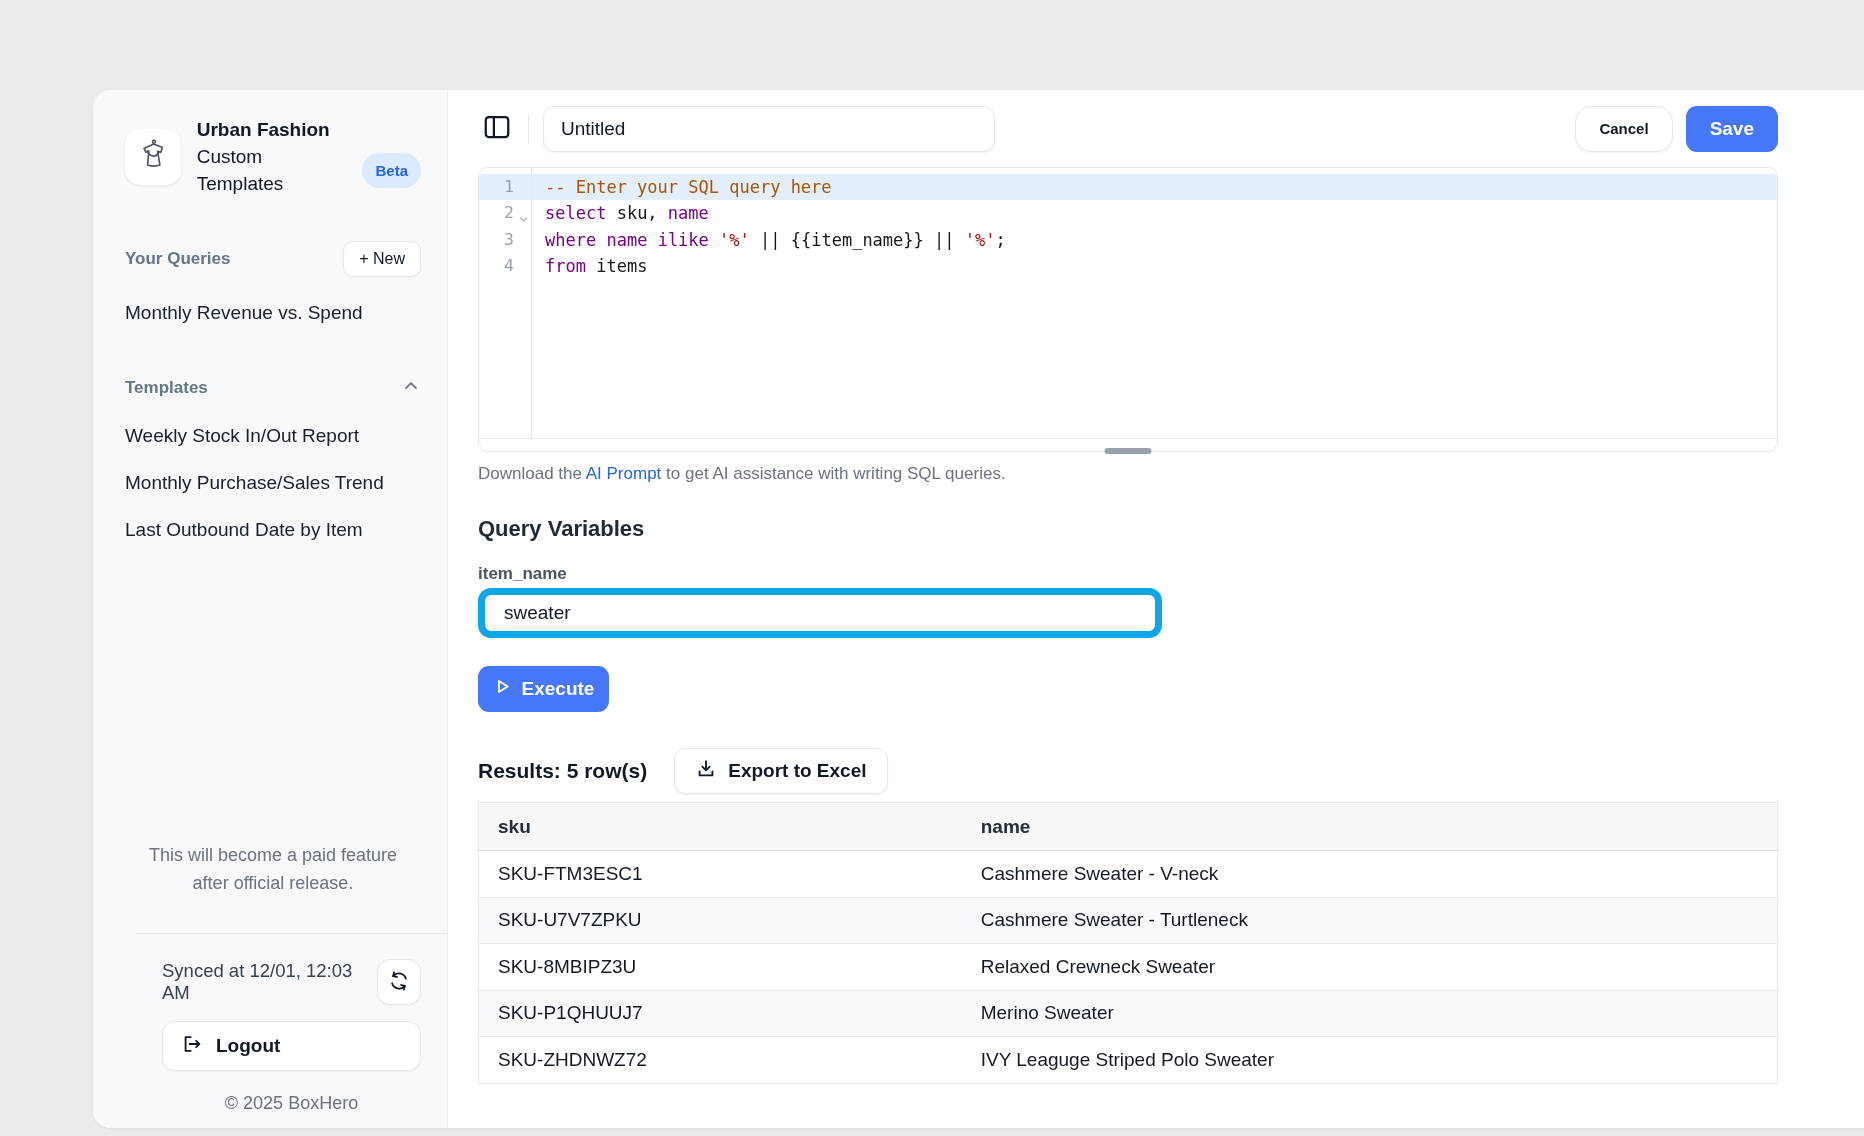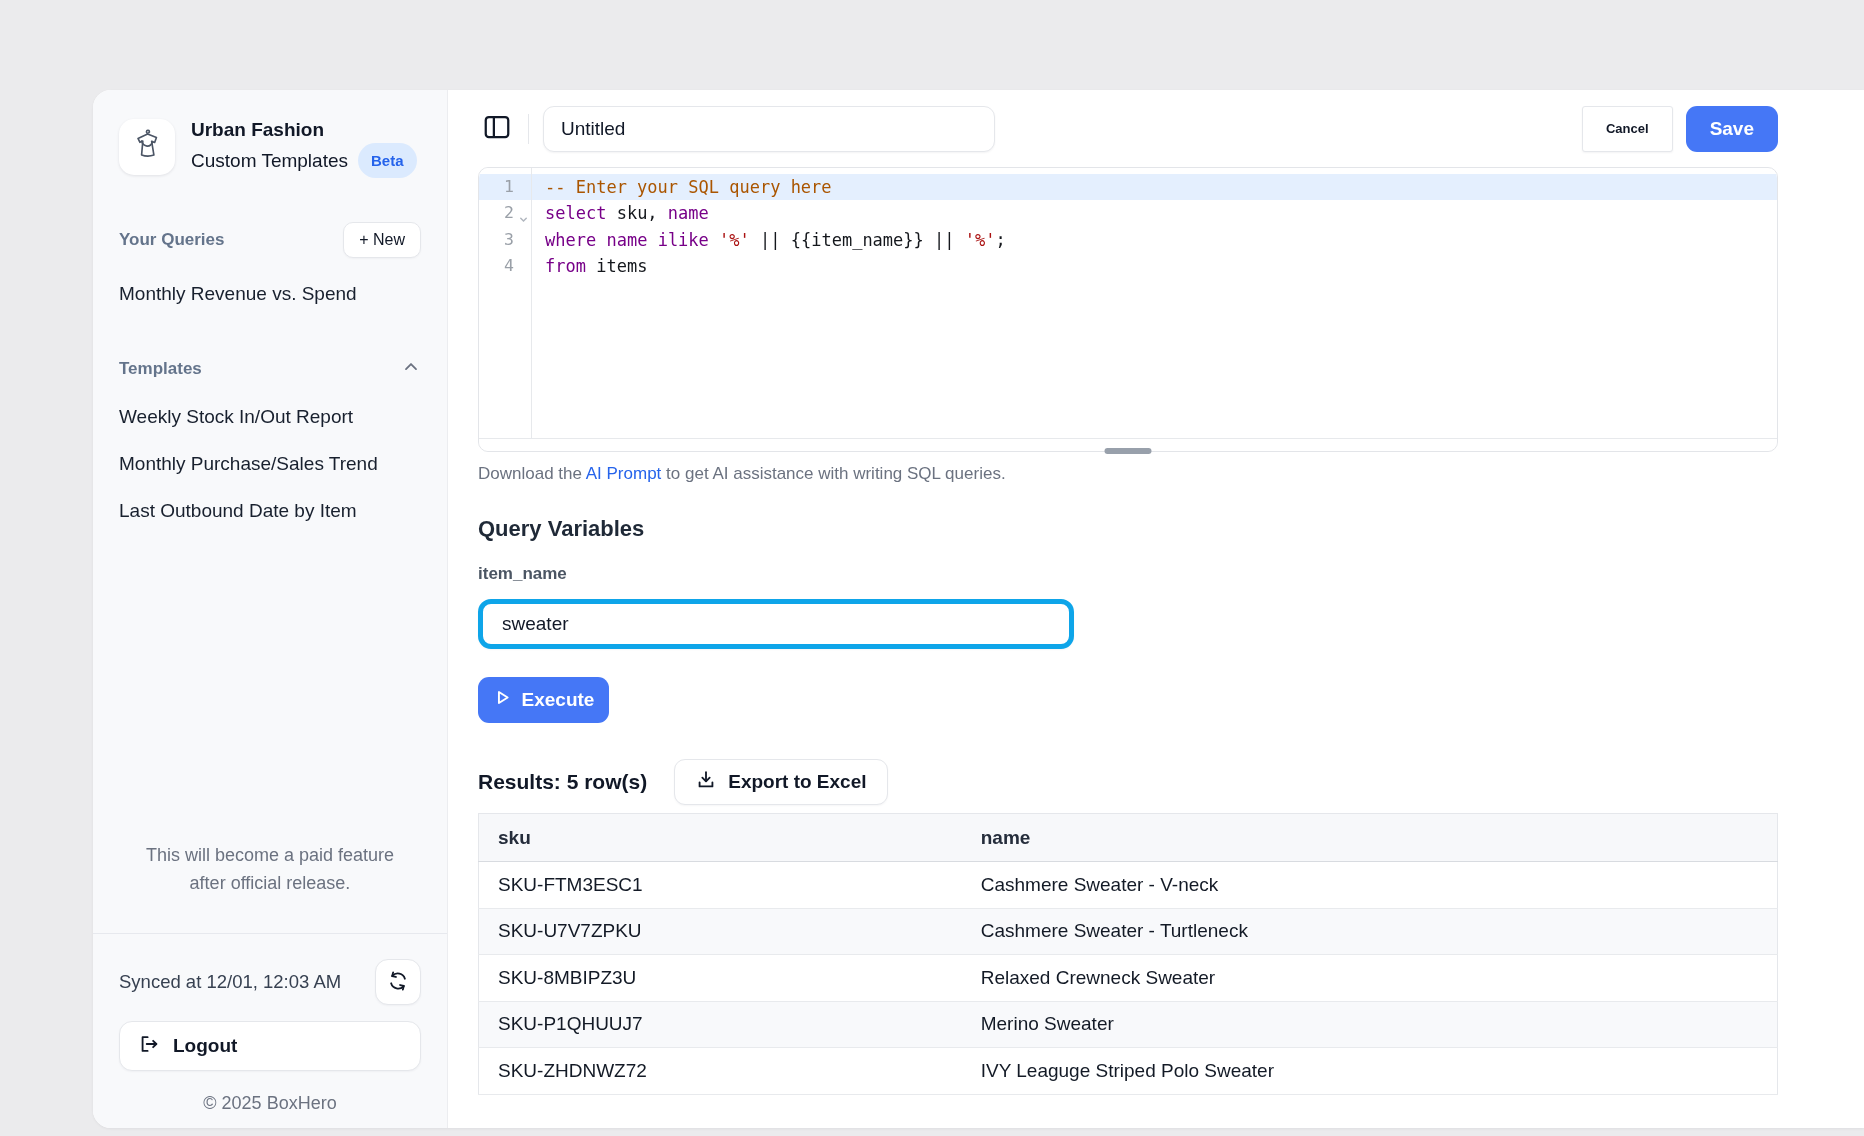--- a/index.html
+++ b/index.html
@@ -14,21 +14,21 @@
   .card {
     position:absolute; left:93px; top:90px; right:0; bottom:8px;
     background:#fff; border-radius:18px 0 0 18px;
     display:flex; overflow:hidden;
     box-shadow:0 1px 3px rgba(16,24,40,.06);
   }
   
   .sidebar {
     width:355px; flex-shrink:0; background:#f8f9fb;
     border-right:1px solid #ecedf0;
-    display:flex; flex-direction:column;
+    display:flex; flex-direction:column;padding-left:6px;
   }
   .side-top { padding:26px 26px 0; }
   .logo-row { display:flex; align-items:center; gap:16px; }
   .logo {
     width:56px; height:56px; background:#fff; border-radius:15px;
     display:flex; align-items:center; justify-content:center;
     box-shadow:0 1px 3px rgba(16,24,40,.10);
   }
   .app-name { font-weight:700; font-size:19px; line-height:27px; color:#111827; }
   .app-sub { font-size:19px; line-height:27px; color:#111827; display:flex; align-items:center; gap:10px; }
@@ -39,21 +39,21 @@
   .section-head { display:flex; justify-content:space-between; align-items:center; margin-top:44px; }
   .section-label { font-size:17px; color:#64748b; font-weight:600; }
   .new-btn {
     background:#fff; border:1px solid #e5e7eb; border-radius:10px;
     padding:8px 15px; font-size:16px; font-weight:500; color:#111827;
     font-family:inherit; cursor:pointer; box-shadow:0 1px 2px rgba(16,24,40,.04);
   }
   .nav-item { font-size:19px; color:#18202e; margin-top:25px; cursor:pointer; }
   .tmpl-head { margin-top:52px; }
   .note { margin-top:auto; padding:0 20px 36px; text-align:center; color:#6b7280; font-size:18px; line-height:28px; }
-  .side-foot { border-top:1px solid #e7e9ee; padding:25px 26px 14px; }
+  .side-foot { border-top:1px solid #e7e9ee; padding:25px 26px 14px;margin-left:37px; }
   .sync-row { display:flex; align-items:center; justify-content:space-between; }
   .sync-text { font-size:18.5px; color:#374151; }
   .icon-btn {
     width:46px; height:46px; background:#fff; border:1px solid #e5e7eb; border-radius:13px;
     display:flex; align-items:center; justify-content:center; cursor:pointer;
     box-shadow:0 1px 2px rgba(16,24,40,.04);
   }
   .logout-btn {
     margin-top:16px; width:100%; height:50px; background:#fff;
     border:1px solid #e5e7eb; border-radius:13px; cursor:pointer;
@@ -67,22 +67,22 @@
   .topbar { height:77px; flex-shrink:0; display:flex; align-items:center; }
   .panel-btn { background:none; border:none; cursor:pointer; padding:4px; display:flex; }
   .vdivider { width:1px; height:30px; background:#e5e7eb; margin:0 14px 0 12px; }
   .title-input {
     width:452px; height:46px; border:1px solid #e5e7eb; border-radius:11px;
     padding:0 17px; font-family:inherit; font-size:19px; color:#111827;
     box-shadow:0 1px 2px rgba(16,24,40,.05); outline:none; background:#fff;
   }
   .topbar-spacer { flex:1; }
   .cancel-btn {
-    height:46px; padding:8px 23px; background:#fff; border:1px solid #e5e7eb; border-radius:3px;
-    font-family:inherit; font-size:13px; font-weight:600; color:#111827; cursor:pointer;
+    height:46px; padding:8px 23px; background:#fff; border:1px solid #e5e7eb; border-radius:16px;
+    font-family:inherit; font-size:15px; font-weight:600; color:#111827; cursor:pointer;
     box-shadow:0 1px 2px rgba(16,24,40,.05);
   }
   .save-btn {
     height:46px; padding:0 24px; margin-left:13px; border:none; border-radius:11px;
     font-family:inherit; font-size:19px; font-weight:600; color:#fff; cursor:pointer;
     background:#4577f6;
   }
   
   .editor {
     position:relative; height:285px; flex-shrink:0;
@@ -108,21 +108,21 @@
   .resize-handle {
     position:absolute; left:50%; bottom:-3px; transform:translateX(-50%);
     width:47px; height:6px; border-radius:3px; background:#98a0ab; cursor:ns-resize;
   }
   
   .help { margin-top:12px; font-size:17px; color:#6b7280; }
   .help .link { color:#2563eb; cursor:pointer; text-decoration:none; }
   .qv-heading { margin-top:32px; font-size:22px; font-weight:700; color:#1f2937; }
   .var-label { margin-top:22px; font-size:17px; font-weight:600; color:#4b5563; }
   .var-input {
-    margin-top:15px; width:596px; height:50px; border:5px solid #0ea5e9; border-radius:13px;
+    margin-top:4px; width:684px; height:50px; border:7px solid #0ea5e9; border-radius:13px;
     padding:0 19px; font-family:inherit; font-size:19px; color:#111827; outline:none;
     box-shadow:0 1px 2px rgba(16,24,40,.04); background:#fff;
   }
   .execute-btn {
     margin-top:28px; width:131px; height:46px; border:none; border-radius:11px; cursor:pointer;
     background:#4577f6; color:#fff; font-family:inherit; font-size:19px; font-weight:700;
     display:flex; align-items:center; justify-content:center; gap:10px;
   }
   .results-row { margin-top:36px; display:flex; align-items:center; gap:27px; }
   .results-heading { font-size:21px; font-weight:700; color:#111827; }

